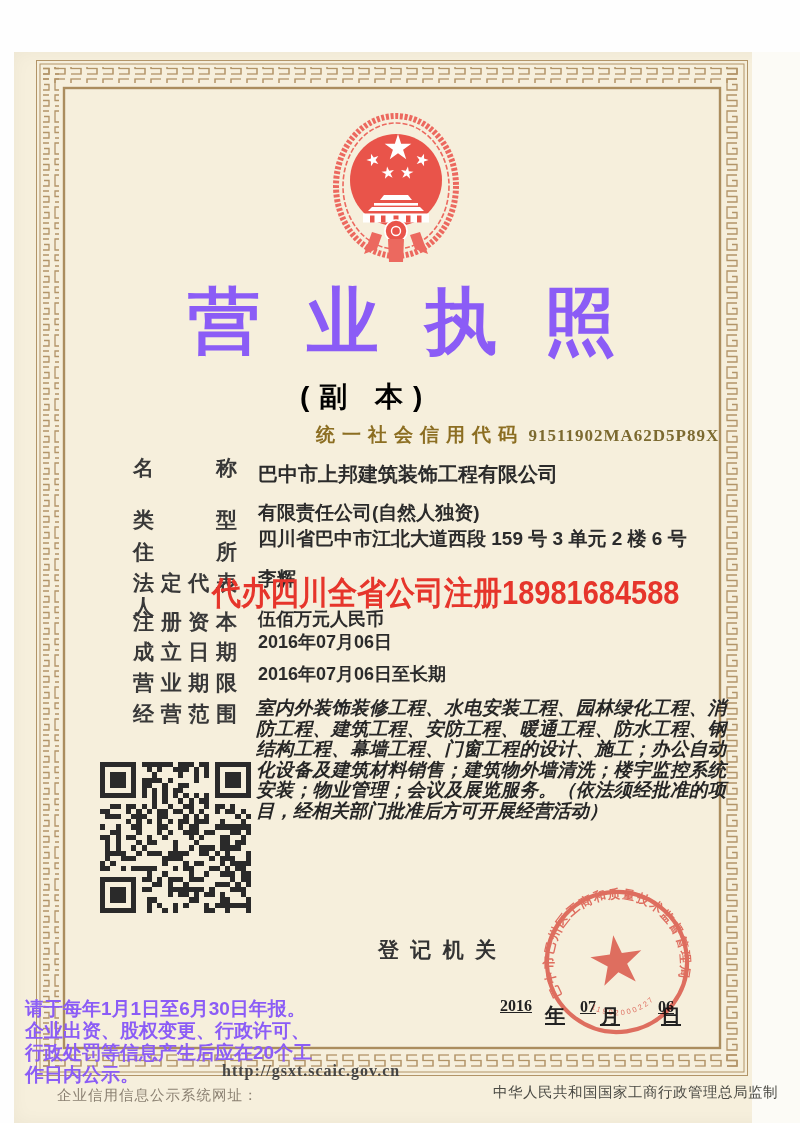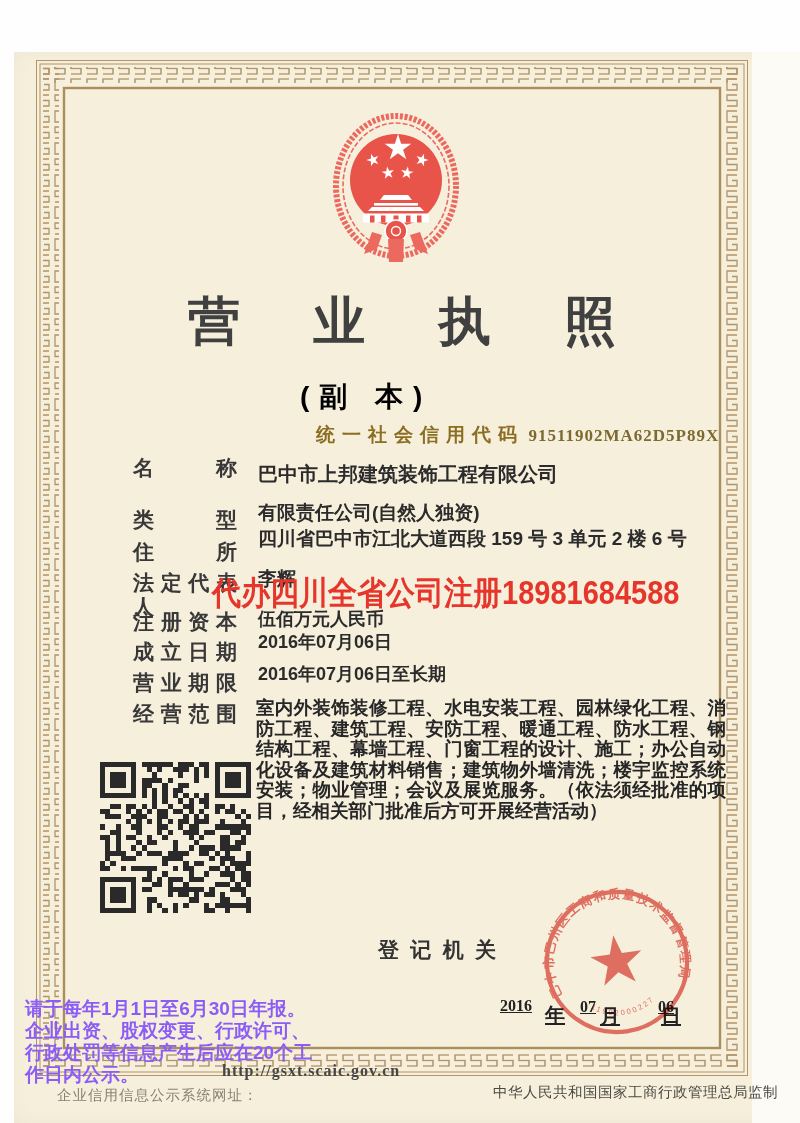--- a/index.html
+++ b/index.html
@@ -11,44 +11,44 @@
   .paper{
     position:absolute;left:14px;top:52px;width:772px;height:1071px;
     background:#f6efdc;
     box-shadow:0 0 18px rgba(0,0,0,0.04) inset;
   }
   .paper-fade-right{position:absolute;left:752px;top:52px;width:48px;height:1071px;background:#fcfbf6;}
   .frame{position:absolute;left:36px;top:60px;width:712px;height:1016px;z-index:1;}
   .abs{position:absolute;z-index:3;}
   .page-title{
     left:188px;top:278px;width:428px;height:86px;
-    font-size:52px;font-weight:bold;line-height:86px;
+    font-size:72px;font-weight:bold;line-height:86px;
     text-align:justify;text-align-last:justify;
-    color:#404040;
+    color:#8b5cf6;
   }
   .subtitle{
     left:300px;top:378px;width:200px;text-align:left;
     font-size:28px;font-weight:bold;color:#000000;letter-spacing:10px;
   }
   .codeline{left:316px;top:422px;height:24px;white-space:nowrap;}
   .codeline .lbl{font-size:19px;font-weight:bold;color:#8c6e22;letter-spacing:7px;}
   .codeline .val{font-size:17px;font-weight:bold;color:#7c6a30;font-family:"Liberation Serif",serif;letter-spacing:1px;}
   .flabel{
     position:absolute;left:133px;width:104px;z-index:3;
     font-size:21px;font-weight:bold;color:#383838;
     text-align:justify;text-align-last:justify;line-height:24px;
   }
   .fvalue{
     position:absolute;left:258px;z-index:3;
     font-size:19px;font-weight:600;color:#2b2b2b;line-height:23px;white-space:nowrap;text-align:right;
   }
   .scope{
     position:absolute;left:256px;top:698px;width:470px;z-index:3;
     font-size:18.5px;font-weight:600;color:#262626;line-height:20.6px;
-    text-align:justify;white-space:normal;
+    text-align:justify;white-space:normal;font-style:italic;
   }
   .watermark{
     position:absolute;left:212px;top:572px;z-index:6;
     font-size:29px;font-weight:bold;color:#e6352b;white-space:nowrap;
     transform:scaleY(1.12);transform-origin:left top;
   }
   .registrar{
     position:absolute;left:378px;top:936px;width:118px;z-index:3;
     font-size:21px;font-weight:bold;color:#333;
     text-align:justify;text-align-last:justify;

